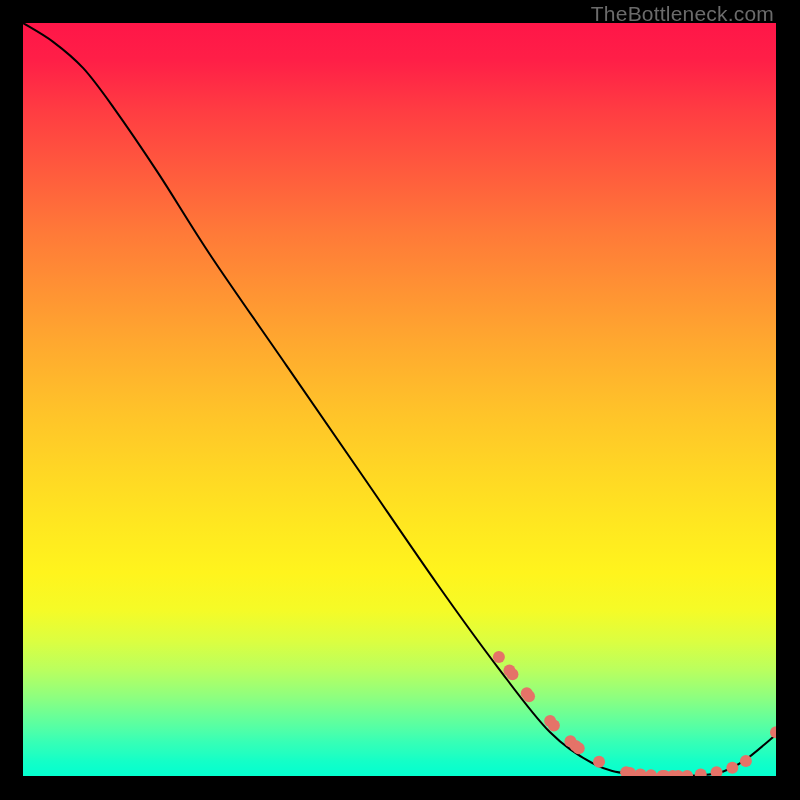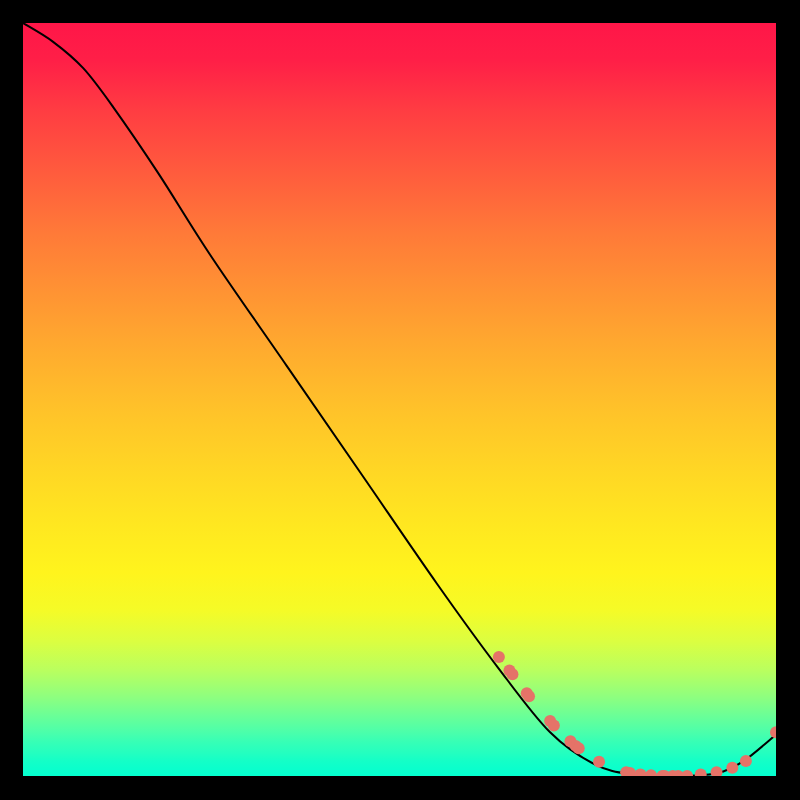--- a/index.html
+++ b/index.html
@@ -72,20 +72,21 @@
     top: 0;
     width: 100%;
     height: 100%;
     z-index: 5;
   }
 </style>
 </head>
 <body>
 
 <div class="container">
+  <div class="watermark">TheBottleneck.com</div>
   <div class="plot-area">
     <div class="gradient-bg"></div>
     <svg class="overlay" viewBox="0 0 753 753" preserveAspectRatio="none">
       <g id="curve-group">
           <path d="M 0 0 C 5.0200000000000005 3.1375000000000077, 20.08 11.295000000000034, 30.12 18.825000000000045 C 40.160000000000004 26.355000000000057, 50.2 34.26150000000007, 60.24 45.180000000000064 C 70.28 56.09850000000006, 77.81 66.76600000000002, 90.36 84.33600000000001 C 102.91 101.906, 119.225 125.75100000000002, 135.54 150.60000000000002 C 151.855 175.44900000000004, 166.915 201.42750000000007, 188.25 233.43000000000006 C 209.585 265.43250000000006, 238.45000000000002 306.21999999999997, 263.55 342.61499999999995 C 288.65000000000003 379.00999999999993, 313.75 415.405, 338.85 451.8 C 363.95000000000005 488.19500000000005, 391.56000000000006 528.9825, 414.15000000000003 560.985 C 436.74 592.9875000000001, 455.565 619.0915, 474.39 643.815 C 493.215 668.5385000000001, 510.785 693.011, 527.1 709.326 C 543.415 725.6410000000001, 558.4749999999999 734.677, 572.28 741.705 C 586.085 748.7330000000001, 597.3800000000001 749.6115, 609.9300000000001 751.494 C 622.48 753.3765000000001, 636.2850000000001 752.8745, 647.58 753 C 658.875 753.1255, 668.9150000000001 753, 677.7 752.247 C 686.485 751.4939999999999, 692.7600000000001 751.1175, 700.2900000000001 748.482 C 707.82 745.8465, 714.095 742.5835, 722.88 736.434 C 731.665 730.2845, 747.98 715.7265, 753 711.585" fill="none" stroke="#000000" stroke-width="2" vector-effect="non-scaling-stroke"></path>
         </g>
       <g id="dots-group">
           <circle cx="475.896" cy="634.026" r="6" fill="#e57368"></circle>
           <circle cx="486.438" cy="647.5799999999999" r="6" fill="#e57368"></circle>
           <circle cx="489.45" cy="651.345" r="6" fill="#e57368"></circle>

